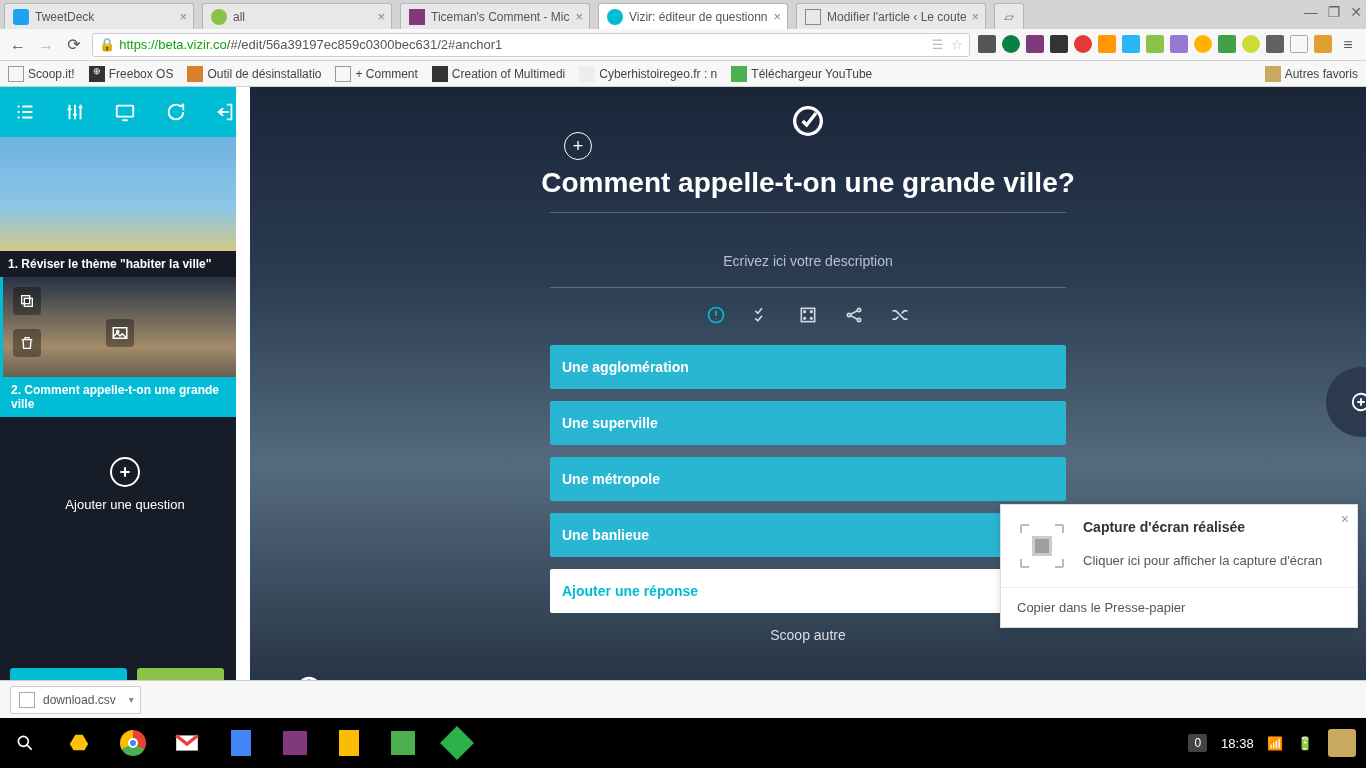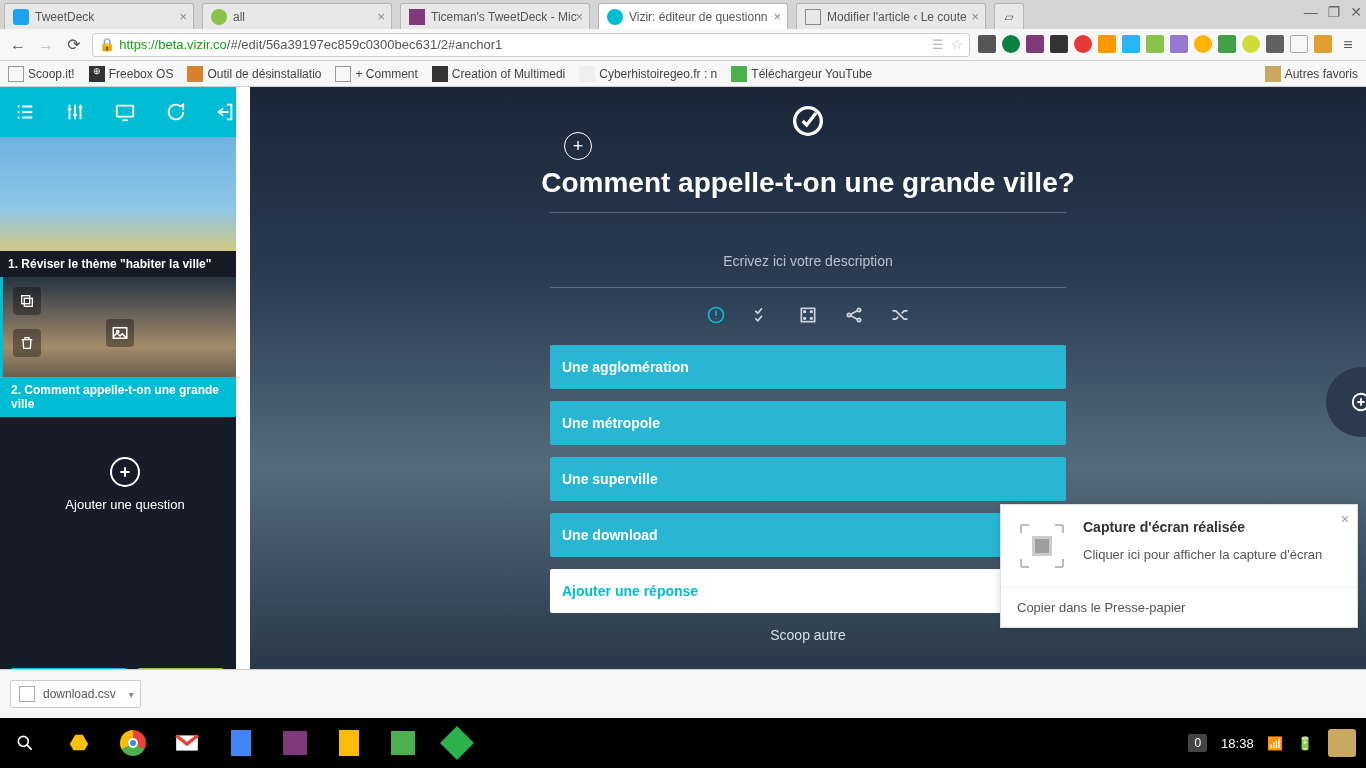--- a/index.html
+++ b/index.html
@@ -74,25 +74,25 @@
 .bigplus{position:absolute;right:-30px;top:280px;width:70px;height:70px;background:#2b3a4e;border-radius:50%;display:flex;align-items:center;justify-content:center;color:#fff}
 .brand{position:absolute;left:46px;bottom:16px;color:#fff;font-size:22px;font-weight:bold;display:flex;align-items:center;gap:2px}
 .brand svg{width:26px;height:26px;stroke:#fff;fill:none;stroke-width:2.5}
 
 
 .notif{position:absolute;right:8px;top:504px;width:358px;background:#fff;border:1px solid #ddd;box-shadow:0 2px 8px rgba(0,0,0,.15);z-index:20;font-size:13px;color:#555}
 .notif .nclose{position:absolute;right:8px;top:6px;color:#999;font-size:14px}
 .notif .nrow{display:flex;padding:14px;gap:14px}
 .notif .nthumb{width:54px;height:54px;display:flex;align-items:center;justify-content:center}
 .notif .nthumb .inner{width:20px;height:20px;background:#9e9e9e;border:3px solid #ccc}
-.notif .ntit{font-weight:bold;font-size:14px;color:#333;margin-bottom:12px}
+.notif .ntit{font-weight:bold;font-size:14px;color:#333;margin-bottom:18px}
 .notif .nfoot{border-top:1px solid #eee;padding:12px 16px}
 
 
-.dshelf{position:absolute;left:0;right:0;bottom:50px;height:49px;background:#f7f7f7;border-top:1px solid #ccc;display:flex;align-items:center;padding:0 10px;font-size:12px;color:#555;z-index:5}
+.dshelf{position:absolute;left:0;right:0;bottom:50px;height:38px;background:#f7f7f7;border-top:1px solid #ccc;display:flex;align-items:center;padding:0 10px;font-size:12px;color:#555;z-index:5}
 .ditm{display:flex;align-items:center;gap:8px;border:1px solid #ccc;background:#fff;padding:5px 24px 5px 8px;border-radius:2px;position:relative}
 .ditm .chev{position:absolute;right:6px;font-size:10px;color:#888}
 
 
 .taskbar{position:absolute;left:0;right:0;bottom:0;height:50px;background:#000;display:flex;align-items:center;padding:0 10px;gap:24px;color:#fff;z-index:30}
 .taskbar .ticon{width:30px;height:30px;display:flex;align-items:center;justify-content:center}
 .tb-right{margin-left:auto;display:flex;align-items:center;gap:14px;font-size:13px}
 .badge0{background:#444;padding:2px 6px;border-radius:2px;font-size:12px}
 </style>
 </head>
@@ -104,21 +104,21 @@
       <span>TweetDeck</span>
       <span class="closex">×</span>
     </div>
   <div class="br-tab">
       <span class="fav" style="background:#8bc34a;border-radius:50%"></span>
       <span>all</span>
       <span class="closex">×</span>
     </div>
   <div class="br-tab">
       <span class="fav" style="background:#80397b"></span>
-      <span>Ticeman's TweetDeck - Mic</span>
+      <span>Ticeman's Comment - Mic</span>
       <span class="closex">×</span>
     </div>
   <div class="br-tab active">
       <span class="fav" style="background:#00bcd4;border-radius:50%"></span>
       <span>Vizir: éditeur de questionn</span>
       <span class="closex">×</span>
     </div>
   <div class="br-tab">
       <span class="fav" style="border:1px solid #888"></span>
       <span>Modifier l'article ‹ Le coute</span>
@@ -311,23 +311,23 @@
           </svg>
         </div>
       <div class="qi">
           <svg viewBox="0 0 24 24">
             <path d="M3 7h4l10 10h4M3 17h4l3-3M14 10l3-3h4"></path>
           </svg>
         </div>
     </div>
     <div class="answers">
       <div class="ans">Une agglomération</div>
+      <div class="ans">Une superville</div>
       <div class="ans">Une métropole</div>
-      <div class="ans">Une superville</div>
-      <div class="ans">Une download</div>
+      <div class="ans">Une banlieue</div>
       <div class="ans add">Ajouter une réponse</div>
     </div>
     <div class="champ">Scoop autre</div>
     <div class="bigplus">
         <svg width="22" height="22" viewBox="0 0 24 24" stroke="#fff" fill="none" stroke-width="2">
           <circle cx="12" cy="12" r="9"></circle>
           <path d="M12 8v8M8 12h8"></path>
         </svg>
       </div>
     <div class="brand">

